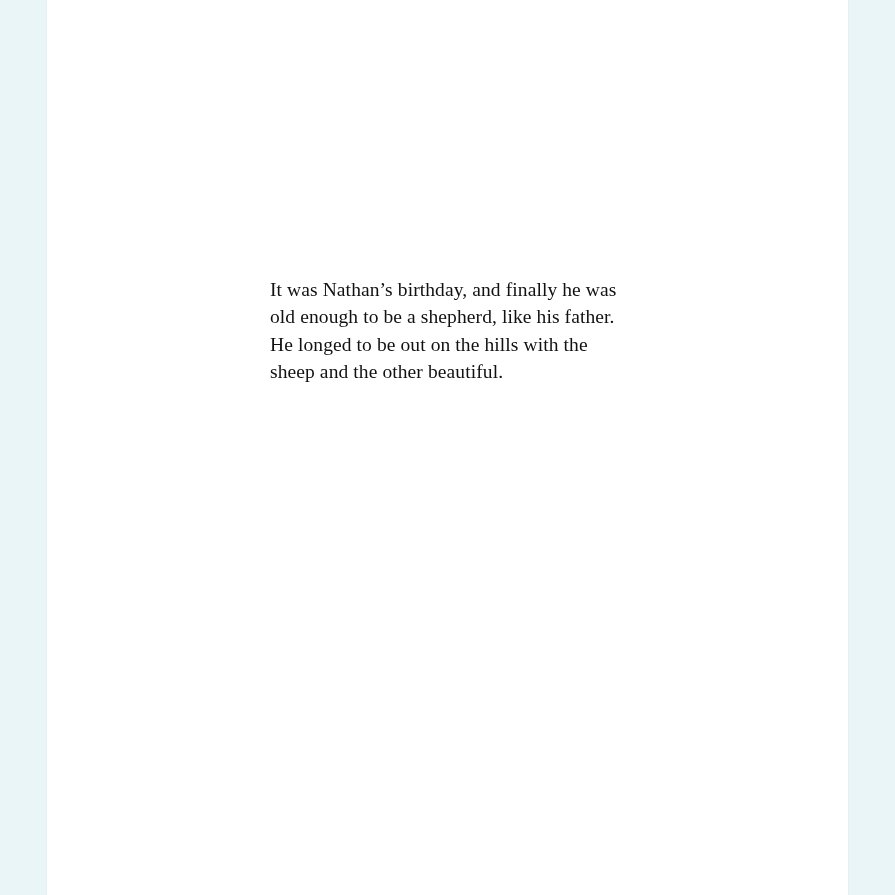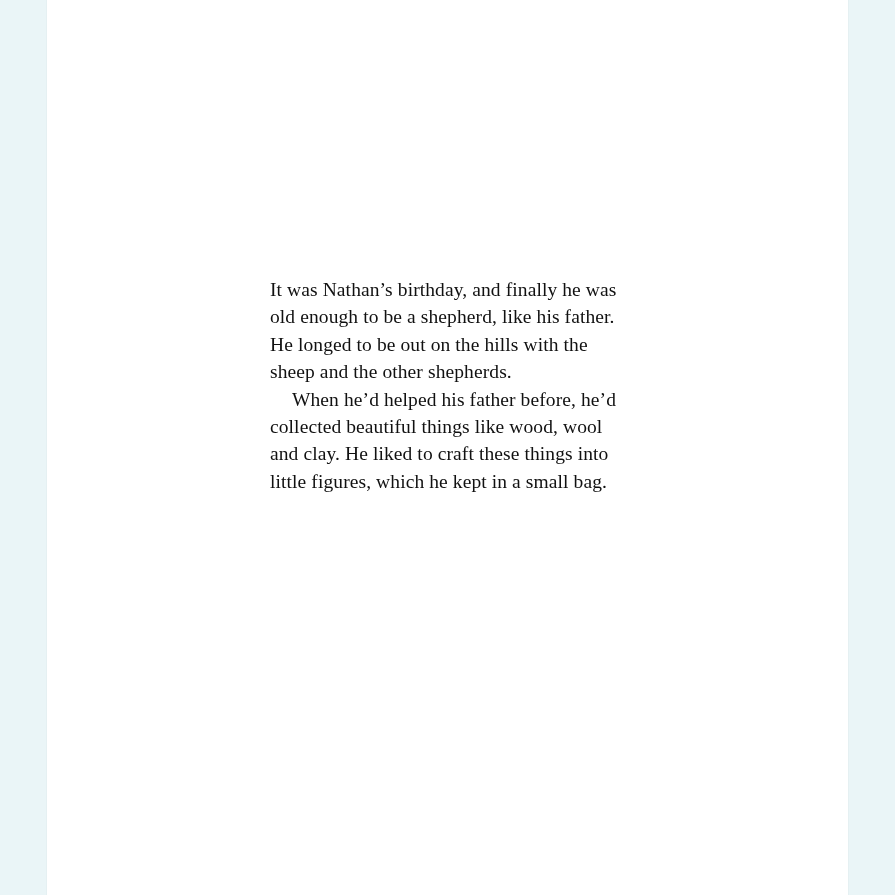--- a/index.html
+++ b/index.html
@@ -46,17 +46,16 @@
   .text-block p.indented {
     text-indent: 22px;
   }
 </style>
 </head>
 <body>
 
 <div class="viewer">
   <div class="page">
     <div class="text-block">
-      <p>It was Nathan’s birthday, and finally he was old enough to be a shepherd, like his father. He longed to be out on the hills with the sheep and the other shepherds.</p>
-      <p class="indented">When he’d helped his father before, he’d collected beautiful things like wood, wool and clay. He liked to craft these things into little figures, which he kept in a small bag.</p>
+      <p>It was Nathan’s birthday, and finally he was old enough to be a shepherd, like his father. He longed to be out on the hills with the sheep and the other beautiful.</p>
     </div>
   </div>
 </div>
 
 </body></html>

